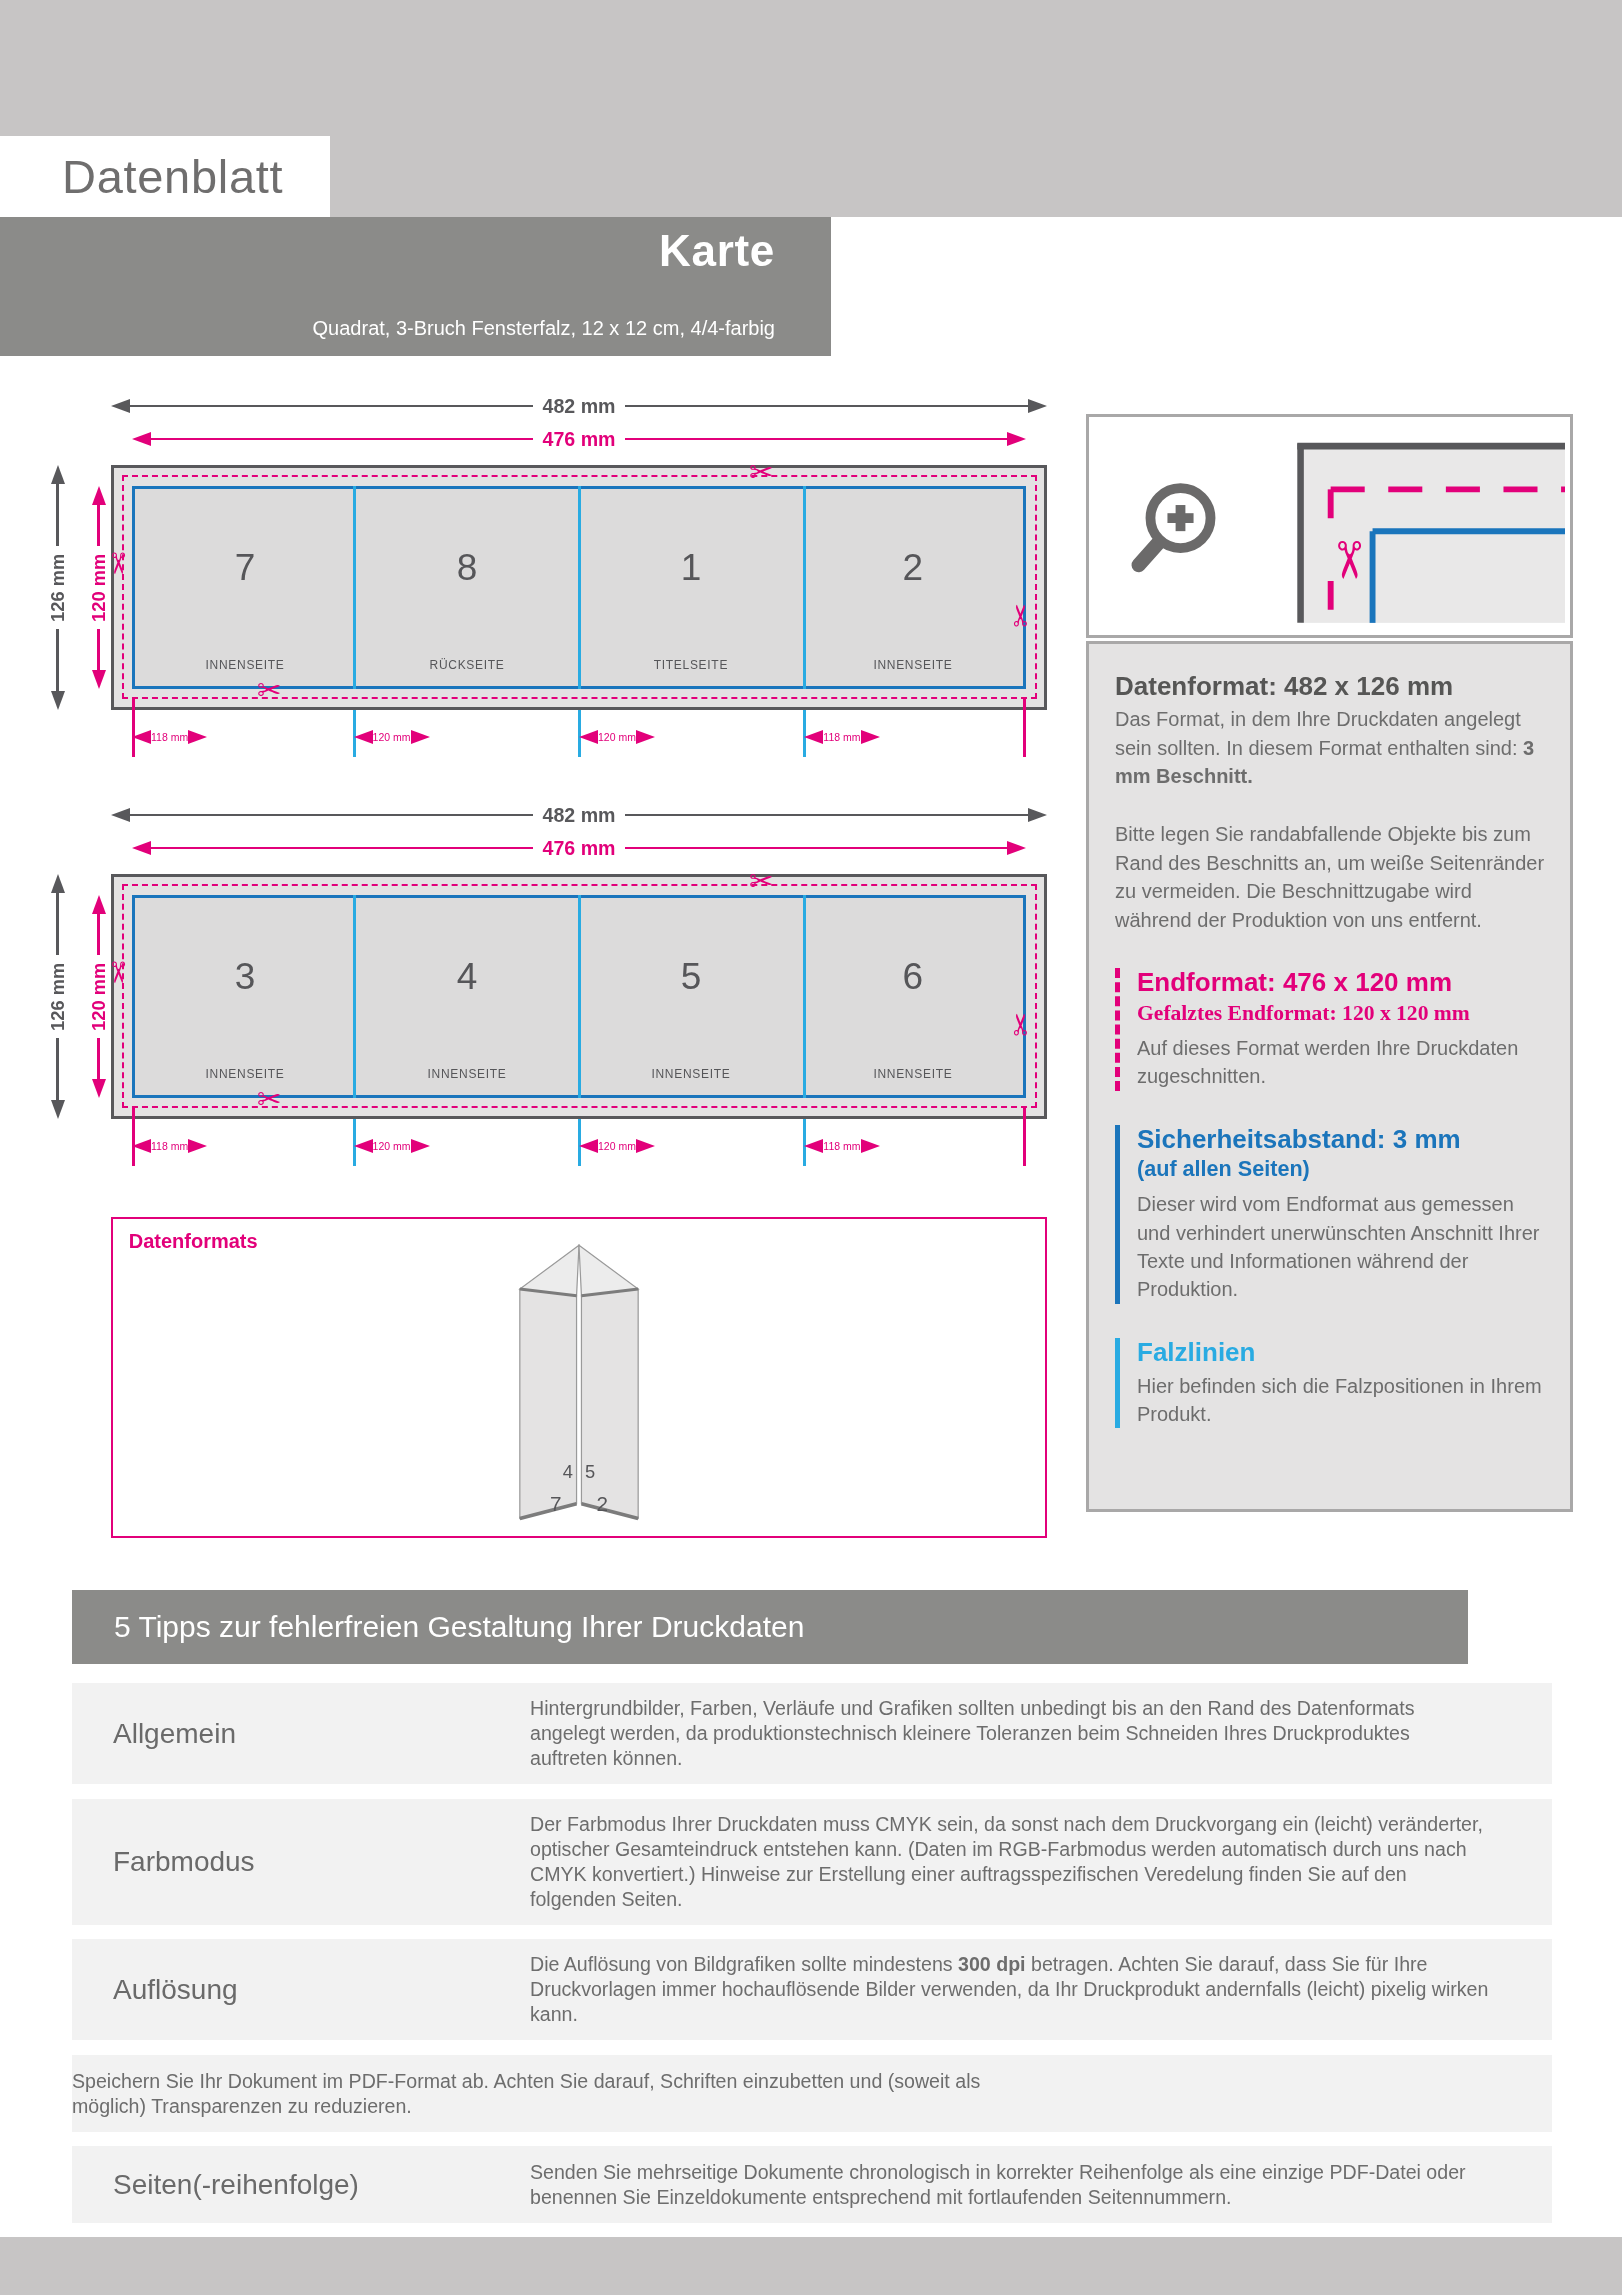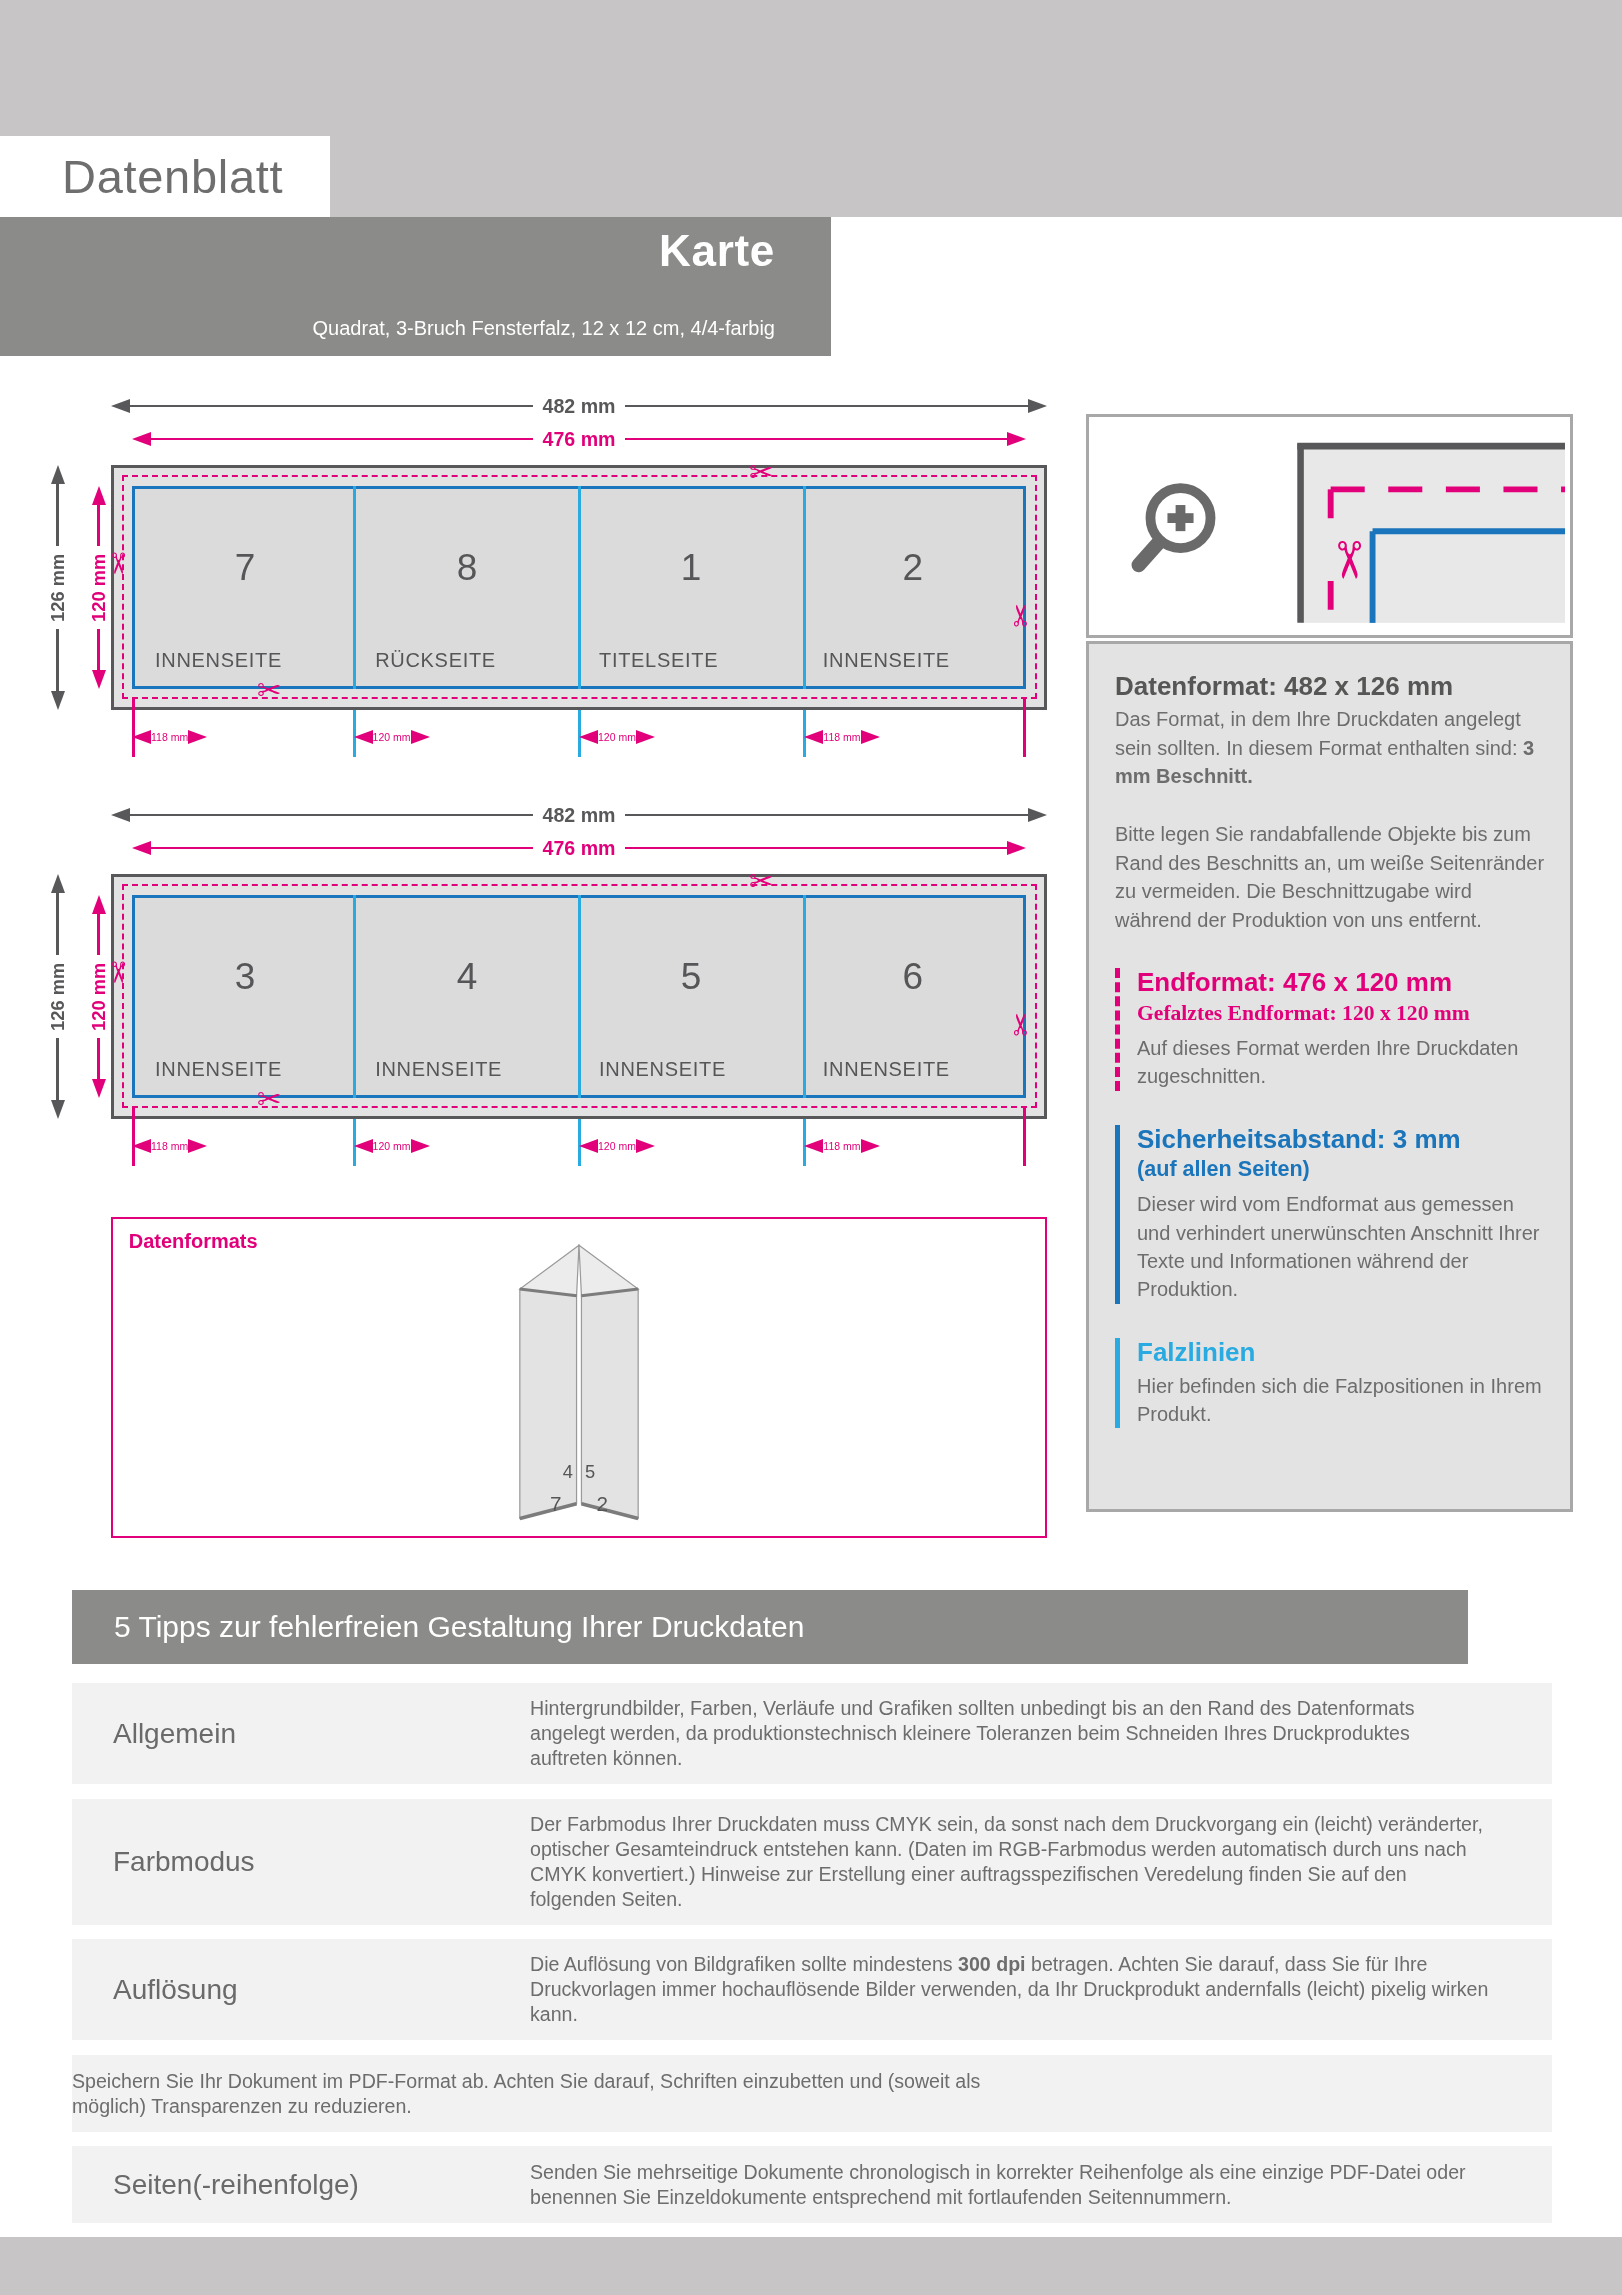--- a/index.html
+++ b/index.html
@@ -37,22 +37,22 @@
   .diagram{left:0;width:1623px;height:393px;}
   .outer{position:absolute;left:111px;width:936px;height:245px;background:#e3e2e2;
          border:3.3px solid #58585b;box-sizing:border-box;}
   .bleed{position:absolute;left:122px;width:915px;height:224px;
          border:2.6px dashed #e2007a;box-sizing:border-box;}
   .trimbox{position:absolute;left:132px;width:894px;height:203px;background:#dcdbdb;
            border:3.3px solid #1a75bc;box-sizing:border-box;display:flex;}
   .panel{position:relative;}
   .pnum{position:absolute;top:40%;left:0;right:0;text-align:center;transform:translateY(-50%);
         font-size:37px;color:#565659;}
-  .pside{position:absolute;bottom:14.4px;left:0;right:0;
-         font-size:20px;color:#565659;letter-spacing:0.7px;margin-left:20px;}
+  .pside{position:absolute;bottom:14.4px;left:0;right:0;text-align:center;
+         font-size:12px;color:#565659;letter-spacing:0.7px;}
   .fold{position:absolute;width:2.6px;background:#29abe2;}
   .tick-c{position:absolute;width:2.6px;background:#29abe2;}
   .tick-m{position:absolute;width:2.6px;background:#e2007a;}
   .scissors{position:absolute;font-family:"DejaVu Sans",sans-serif;font-size:29px;
             color:#e2007a;line-height:1;}
   .bdims{position:absolute;display:flex;height:26px;align-items:center;}
   .bdims .seg{display:flex;align-items:center;}
 
   
   .foldbox{left:111px;top:1217px;width:936px;height:321px;background:#fff;

